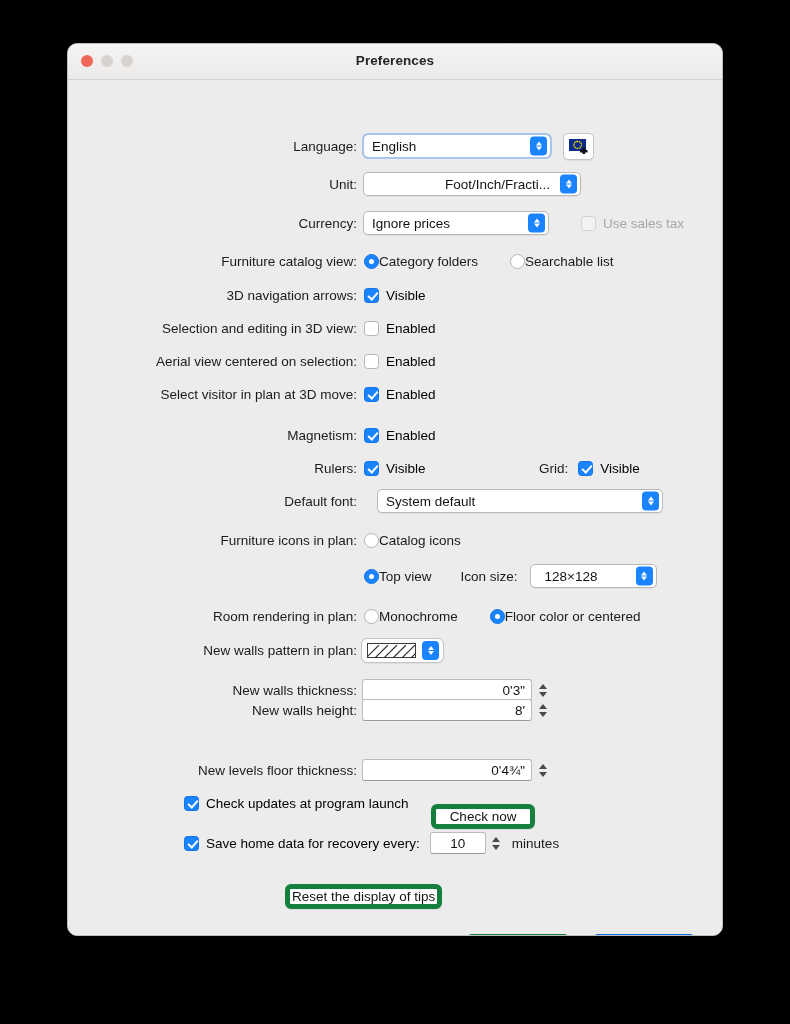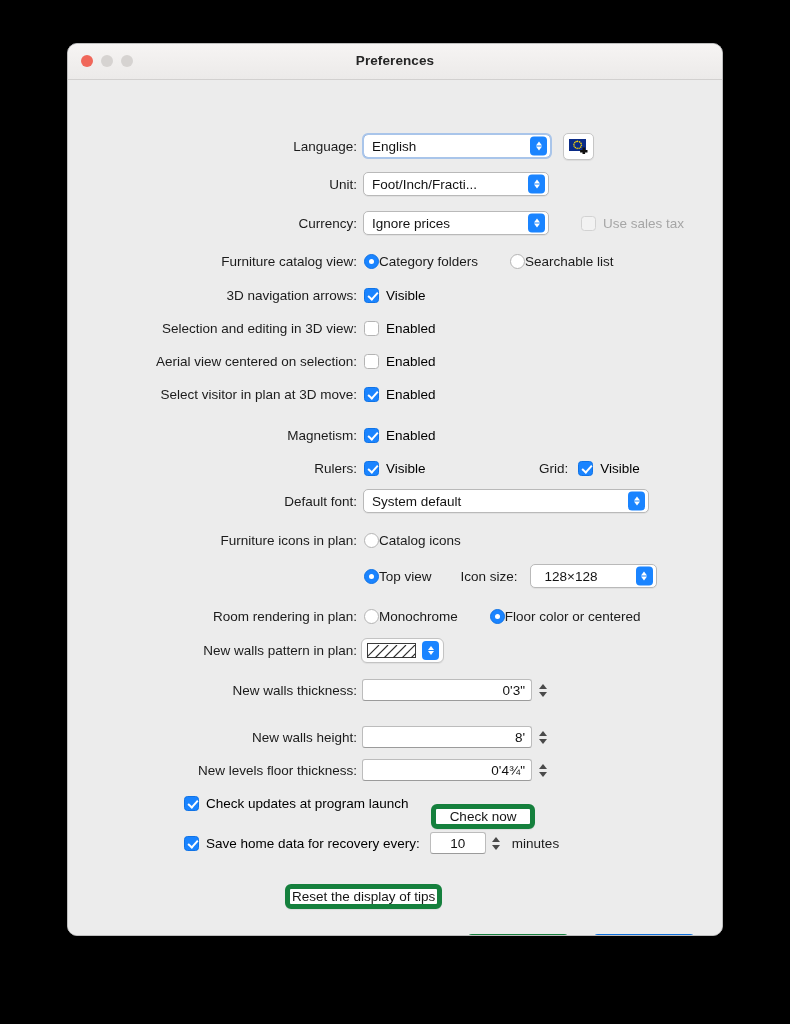--- a/index.html
+++ b/index.html
@@ -319,21 +319,21 @@
             </g>
             <path d="M13.5 8.5 h2.6 v2.4 h2.4 v2.6 h-2.4 v2.4 h-2.6 v-2.4 h-2.4 v-2.6 h2.4 z" fill="#111"></path>
           </svg>
         </div>
       </div>
     </div>
 
     <div class="row" style="top:91px;">
       <div class="labelcol">Unit:</div>
       <div class="fieldcol" style="left:295px;">
-        <div class="popup" style="width:186px;">
+        <div class="popup" style="width:218px;justify-content:flex-end;">
           <span>Foot/Inch/Fracti...</span>
           <span class="stepper-btn">
               <i class="up"></i>
               <i class="down"></i>
             </span>
         </div>
       </div>
     </div>
 
     <div class="row" style="top:130px;">
@@ -429,21 +429,21 @@
         <span style="font-size:13.5px;color:#1b1b1b;">Grid:</span>
         <span class="cb on" style="margin-left:10px;">
           <span class="box"></span>
           <span>Visible</span>
         </span>
       </div>
     </div>
 
     <div class="row" style="top:408px;">
       <div class="labelcol">Default font:</div>
-      <div class="fieldcol" style="left:295px;justify-content:flex-end;">
+      <div class="fieldcol" style="left:309px;justify-content:flex-end;">
         <div class="popup" style="width:286px;">
           <span>System default</span>
           <span class="stepper-btn">
               <i class="up"></i>
               <i class="down"></i>
             </span>
         </div>
       </div>
     </div>
 
@@ -518,21 +518,21 @@
         <span class="tfwrap">
           <span class="tf" style="width:170px;">0'3"</span>
           <span class="spin">
               <i class="up"></i>
               <i class="down"></i>
             </span>
         </span>
       </div>
     </div>
 
-    <div class="row" style="top:644px;">
+    <div class="row" style="top:617px;">
       <div class="labelcol">New walls height:</div>
       <div class="fieldcol" style="left:294px;">
         <span class="tfwrap">
           <span class="tf" style="width:170px;">8'</span>
           <span class="spin">
               <i class="up"></i>
               <i class="down"></i>
             </span>
         </span>
       </div>

